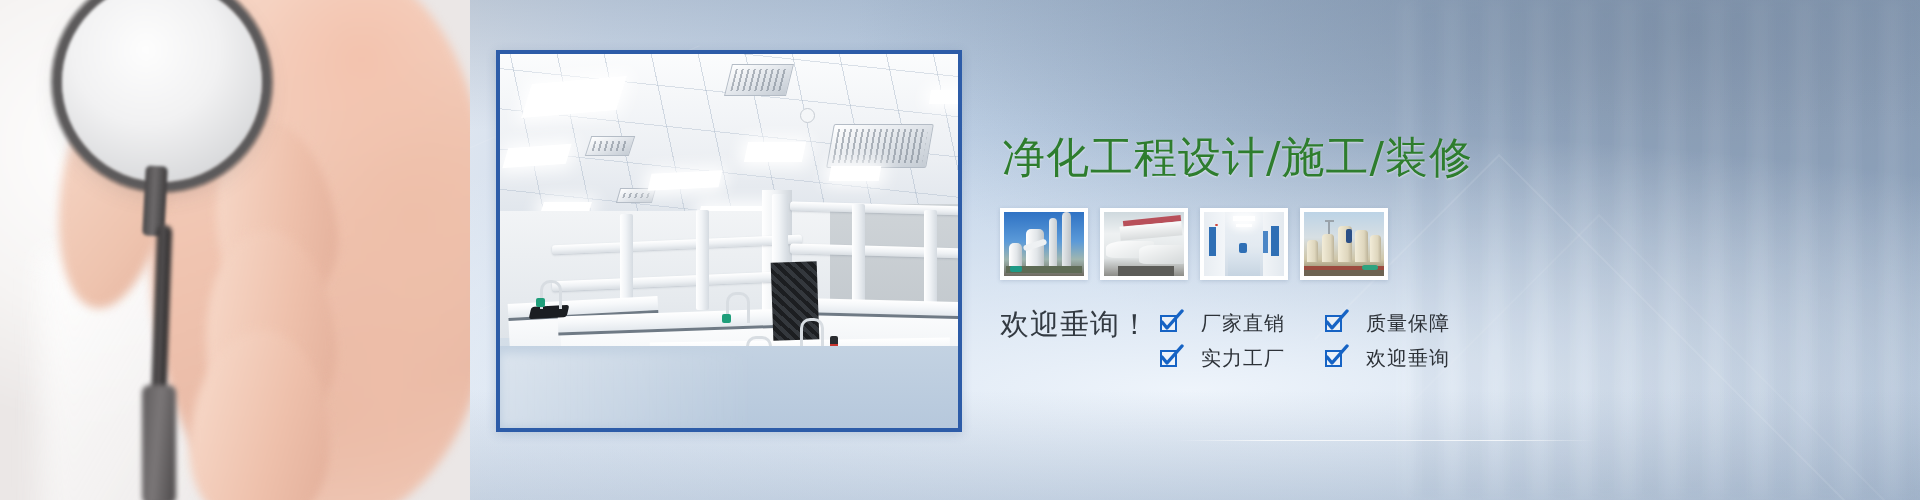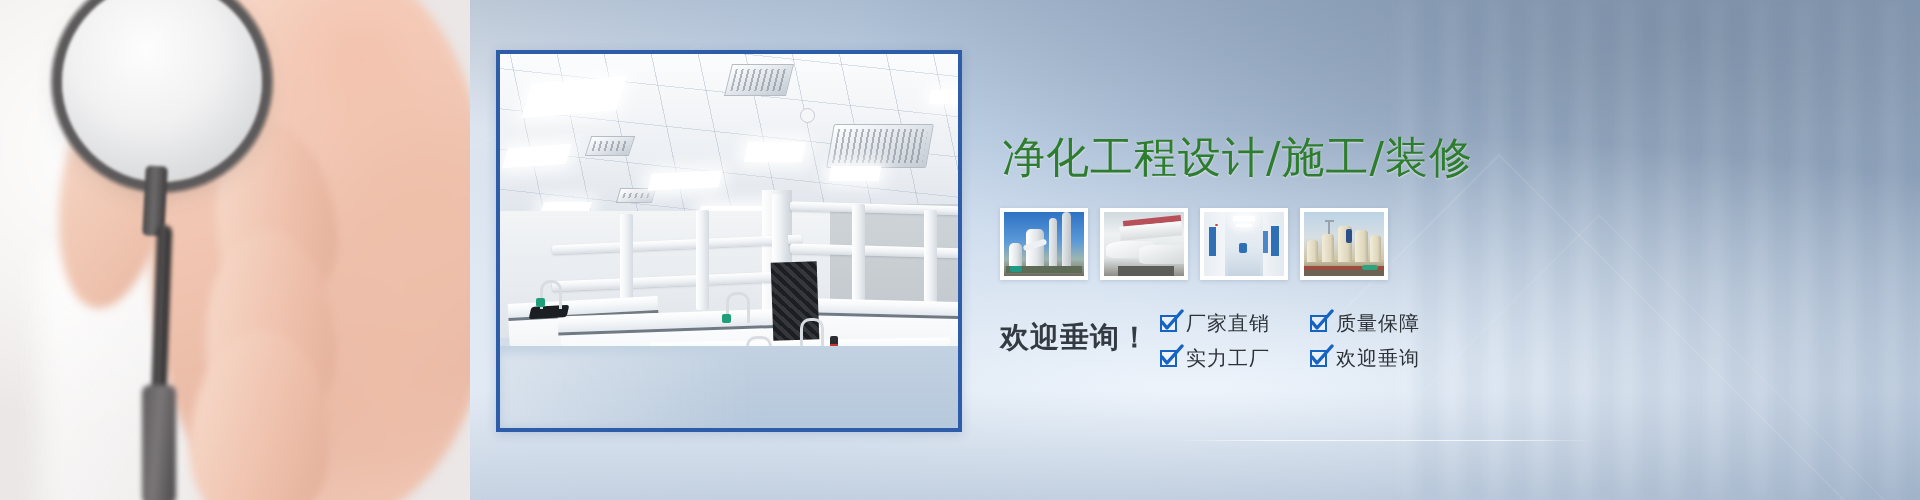--- a/index.html
+++ b/index.html
@@ -410,23 +410,23 @@
   
   .t4 { background: linear-gradient(180deg, #bcd3e6 0%, #d7dfe3 40%, #cfc6a8 74%, #7b6f57 100%); }
   .t4 .tank {
     position: absolute; bottom: 22%;
     background: linear-gradient(90deg, #f2ecd8, #ded6bd 70%, #bdb49a);
     border-radius: 4px 4px 0 0;
   }
 
   .welcome {
     position: absolute;
-    left: 1000px; top: 318px;
+    left: 1000px; top: 305px;
     font-size: 29px;
-    font-weight: 700;
+    font-weight: 400;
     color: #333a42;
     white-space: nowrap;
     letter-spacing: 1px;
   }
 
   .features {
     position: absolute;
     left: 1160px; top: 310px;
     display: grid;
     grid-template-columns: auto auto;
@@ -448,20 +448,21 @@
     position: absolute; inset: 0;
     border: 2px solid #1663c4;
     box-sizing: border-box;
     background: rgba(255,255,255,0.35);
   }
   .cbx svg { position: absolute; left: -2px; top: -6px; }
   .feature-label {
     font-size: 20px;
     color: #2d3238;
     letter-spacing: 1px;
+    margin-left: 15px;
   }
 </style>
 </head>
 <body>
 
 <div class="banner">
 
   <div class="bg-base"></div>
   <div class="bg-streaks"></div>
   <div class="bg-vignette"></div>

